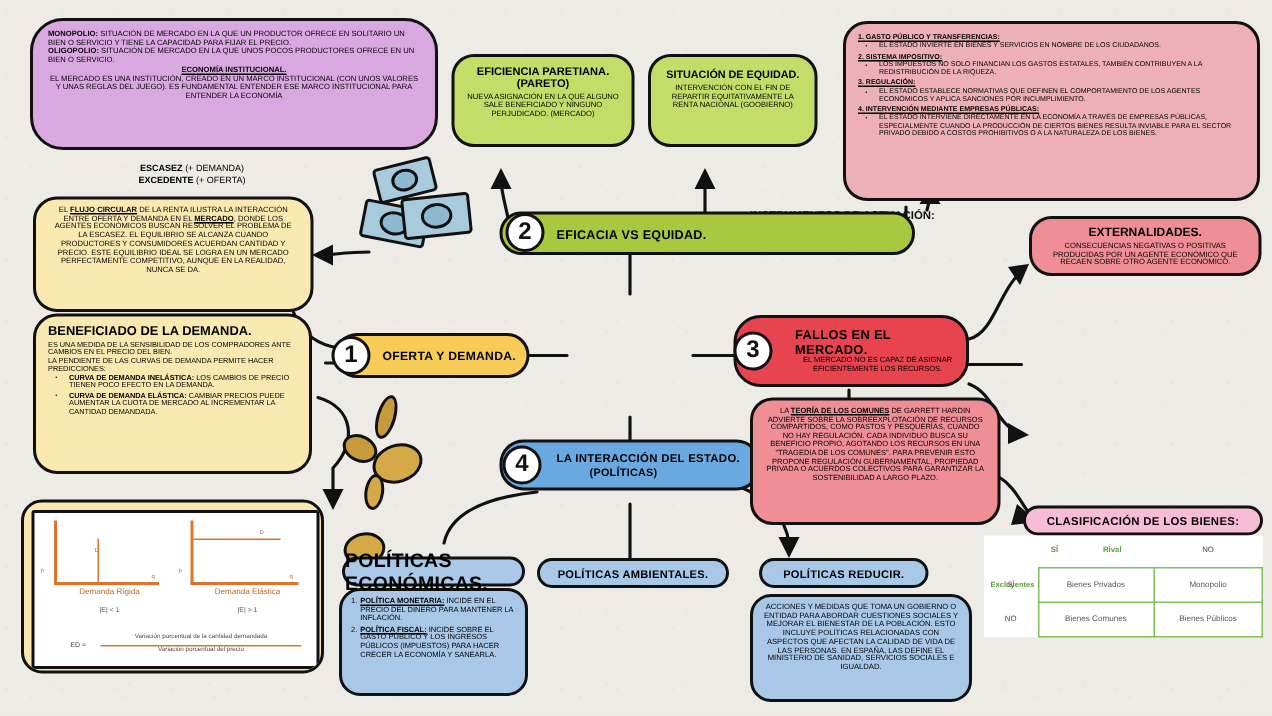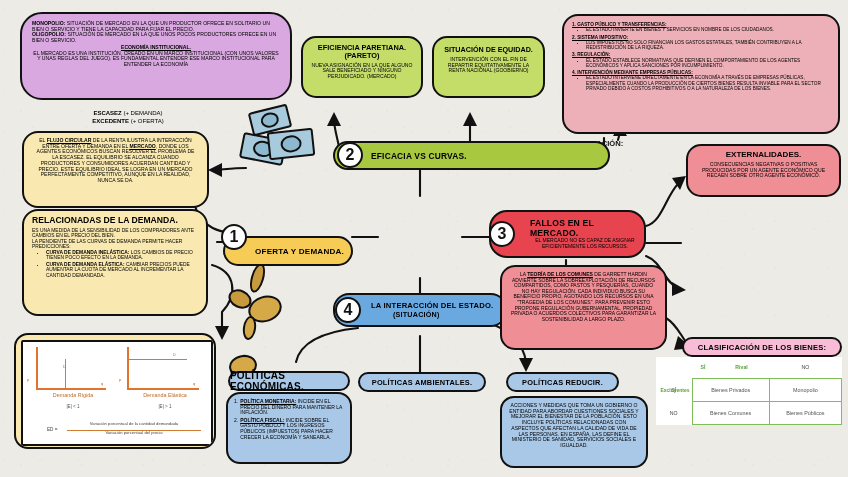--- a/index.html
+++ b/index.html
@@ -181,21 +181,21 @@
   <div style="position:absolute;left:58px;top:110px;width:140px;font-size:6px;text-align:center;line-height:1.25;">
     <div><span class="b">ESCASEZ</span><span> (+ DEMANDA)</span></div>
     <div><span class="b">EXCEDENTE</span><span> (+ OFERTA)</span></div>
   </div>
 
   <div class="node c-cream" style="left:22px;top:131px;width:187px;height:77px;font-size:5.1px;padding:5px 9px;border-radius:16px;">
     <span><span>EL </span><span class="ul">FLUJO CIRCULAR</span><span> DE LA RENTA ILUSTRA LA INTERACCIÓN ENTRE OFERTA Y DEMANDA EN EL </span><span class="ul">MERCADO</span><span>, DONDE LOS AGENTES ECONÓMICOS BUSCAN RESOLVER EL PROBLEMA DE LA ESCASEZ. EL EQUILIBRIO SE ALCANZA CUANDO PRODUCTORES Y CONSUMIDORES ACUERDAN CANTIDAD Y PRECIO. ESTE EQUILIBRIO IDEAL SE LOGRA EN UN MERCADO PERFECTAMENTE COMPETITIVO, AUNQUE EN LA REALIDAD, NUNCA SE DA.</span></span>
   </div>
 
   <div class="node c-cream listbox" style="left:22px;top:209px;width:186px;height:107px;font-size:4.9px;padding:5px 8px;border-radius:16px;">
-    <div class="b" style="font-size:8.6px;text-align:left;margin-bottom:2px;">RELACIONADAS DE LA DEMANDA.</div>
+    <div class="b" style="font-size:8.6px;text-align:left;margin-bottom:2px;">BENEFICIADO DE LA DEMANDA.</div>
     <div>ES UNA MEDIDA DE LA SENSIBILIDAD DE LOS COMPRADORES ANTE CAMBIOS EN EL PRECIO DEL BIEN.</div>
     <div>LA PENDIENTE DE LAS CURVAS DE DEMANDA PERMITE HACER PREDICCIONES:</div>
     <ul>
       <li><span class="b">CURVA DE DEMANDA INELÁSTICA:</span><span> LOS CAMBIOS DE PRECIO TIENEN POCO EFECTO EN LA DEMANDA.</span></li>
       <li><span class="b">CURVA DE DEMANDA ELÁSTICA:</span><span> CAMBIAR PRECIOS PUEDE AUMENTAR LA CUOTA DE MERCADO AL INCREMENTAR LA CANTIDAD DEMANDADA.</span></li>
     </ul>
   </div>
 
   <div class="node c-cream" style="left:14px;top:333px;width:202px;height:116px;border-radius:14px;padding:5px;">
     <div class="chartbox" style="left:5px;top:5px;width:192px;height:106px;border-radius:2px;">
@@ -251,43 +251,43 @@
       </ul>
     <span class="hd">4. INTERVENCIÓN MEDIANTE EMPRESAS PÚBLICAS:</span>
     <ul>
         <li>EL ESTADO INTERVIENE DIRECTAMENTE EN LA ECONOMÍA A TRAVÉS DE EMPRESAS PÚBLICAS, ESPECIALMENTE CUANDO LA PRODUCCIÓN DE CIERTOS BIENES RESULTA INVIABLE PARA EL SECTOR PRIVADO DEBIDO A COSTOS PROHIBITIVOS O A LA NATURALEZA DE LOS BIENES.</li>
       </ul>
   </div>
 
   <div style="position:absolute;left:500px;top:139px;width:190px;font-size:7.6px;font-weight:bold;color:#111;">INSTRUMENTOS DE ACTUACIÓN:</div>
 
 
-  <div class="branch c-gold" style="left:223px;top:236px;width:130px;height:30px;padding-left:30px;border-radius:16px;">
+  <div class="branch c-gold" style="left:223px;top:222px;width:130px;height:30px;padding-left:30px;border-radius:16px;">
     <span class="lbl" style="font-size:8.1px;">OFERTA Y DEMANDA.</span>
   </div>
   <div class="num" style="left:221px;top:224px;">1</div>
 
   <div class="branch c-lgreen" style="left:333px;top:141px;width:277px;height:29px;padding-left:36px;border-radius:15px;">
-    <span class="lbl" style="font-size:8.4px;">EFICACIA VS CURVAS.</span>
+    <span class="lbl" style="font-size:8.4px;">EFICACIA VS EQUIDAD.</span>
   </div>
   <div class="num" style="left:337px;top:142px;">2</div>
 
   <div class="branch c-red" style="left:489px;top:210px;width:157px;height:48px;padding-left:33px;border-radius:18px;flex-direction:column;align-items:flex-end;justify-content:center;">
     <span class="lbl" style="font-size:8.6px;padding-left:6px;">FALLOS EN EL MERCADO.</span>
     <span style="font-size:5px;line-height:1.15;padding-left:2px;text-align:center;width:120px;">EL MERCADO NO ES CAPAZ DE ASIGNAR EFICIENTEMENTE LOS RECURSOS.</span>
   </div>
   <div class="num" style="left:489px;top:221px;">3</div>
 
   <div class="branch c-sblue" style="left:333px;top:293px;width:174px;height:34px;padding-left:36px;border-radius:16px;flex-direction:column;align-items:flex-start;justify-content:center;">
     <span class="lbl" style="font-size:7.6px;">LA INTERACCIÓN DEL ESTADO.</span>
-    <span class="lbl" style="font-size:7.2px;padding-left:22px;">(SITUACIÓN)</span>
+    <span class="lbl" style="font-size:7.2px;padding-left:22px;">(POLÍTICAS)</span>
   </div>
   <div class="num" style="left:335px;top:297px;">4</div>
 
-  <div class="node c-rose" style="left:686px;top:144px;width:155px;height:53px;font-size:5.1px;padding:5px 7px;border-radius:15px;">
+  <div class="node c-rose" style="left:686px;top:144px;width:155px;height:40px;font-size:5.1px;padding:5px 7px;border-radius:15px;">
     <div class="b" style="font-size:8px;">EXTERNALIDADES.</div>
     <div style="margin-top:2px;">CONSECUENCIAS NEGATIVAS O POSITIVAS PRODUCIDAS POR UN AGENTE ECONÓMICO QUE RECAEN SOBRE OTRO AGENTE ECONÓMICO.</div>
   </div>
 
 
 
   <div class="node c-rose" style="left:500px;top:265px;width:167px;height:85px;font-size:5px;padding:5px 8px;border-radius:15px;">
     <span><span>LA </span><span class="ul">TEORÍA DE LOS COMUNES</span><span> DE GARRETT HARDIN ADVIERTE SOBRE LA SOBREEXPLOTACIÓN DE RECURSOS COMPARTIDOS, COMO PASTOS Y PESQUERÍAS, CUANDO NO HAY REGULACIÓN. CADA INDIVIDUO BUSCA SU BENEFICIO PROPIO, AGOTANDO LOS RECURSOS EN UNA "TRAGEDIA DE LOS COMUNES". PARA PREVENIR ESTO PROPONE REGULACIÓN GUBERNAMENTAL, PROPIEDAD PRIVADA O ACUERDOS COLECTIVOS PARA GARANTIZAR LA SOSTENIBILIDAD A LARGO PLAZO.</span></span>
   </div>
 
@@ -320,21 +320,21 @@
   </div>
 
   <div class="branch c-blue" style="left:358px;top:372px;width:128px;height:20px;border-radius:11px;justify-content:center;">
     <span class="lbl" style="font-size:7.4px;">POLÍTICAS AMBIENTALES.</span>
   </div>
   <div class="node c-blue" style="left:356px;top:375px;width:132px;height:100px;font-size:5px;padding:8px 8px 4px;border-radius:15px;z-index:-1;">
     <div style="margin-top:10px;"><span>ACCIONES GUBERNAMENTALES PARA PROTEGER Y MEJORAR EL MEDIO AMBIENTE Y LOS RECURSOS NATURALES. EL </span><span class="ul">PROTOCOLO DE KYOTO</span><span> (1997), ES UN ACUERDO INTERNACIONAL BAJO LA CONVENCIÓN MARCO DE LAS NACIONES UNIDAS SOBRE EL CAMBIO CLIMÁTICO QUE ESTABLECE COMPROMISOS PARA REDUCIR LAS EMISIONES DE GASES DE EFECTO INVERNADERO MEDIANTE UN MERCADO DE EMISIONES.</span></div>
   </div>
 
   <div class="branch c-blue" style="left:228px;top:371px;width:122px;height:20px;border-radius:11px;justify-content:center;z-index:3;">
-    <span class="lbl" style="font-size:10px;">POLÍTICAS  ECONÓMICAS.</span>
+    <span class="lbl" style="font-size:13px;">POLÍTICAS  ECONÓMICAS.</span>
   </div>
   <div class="node c-blue listbox" style="left:226px;top:392px;width:126px;height:72px;font-size:5px;padding:5px 6px;border-radius:14px;">
     <div style="display:flex;gap:2px;margin-bottom:2px;">
       <span>1.</span>
       <span><span class="ul">POLÍTICA  MONETARIA:</span><span> INCIDE EN EL PRECIO DEL DINERO PARA MANTENER LA INFLACIÓN.</span></span>
     </div>
     <div style="display:flex;gap:2px;">
       <span>2.</span>
       <span><span class="ul">POLÍTICA FISCAL:</span><span> INCIDE SOBRE EL GASTO PÚBLICO Y LOS INGRESOS PÚBLICOS (IMPUESTOS) PARA HACER CRECER LA ECONOMÍA Y SANEARLA.</span></span>
     </div>

